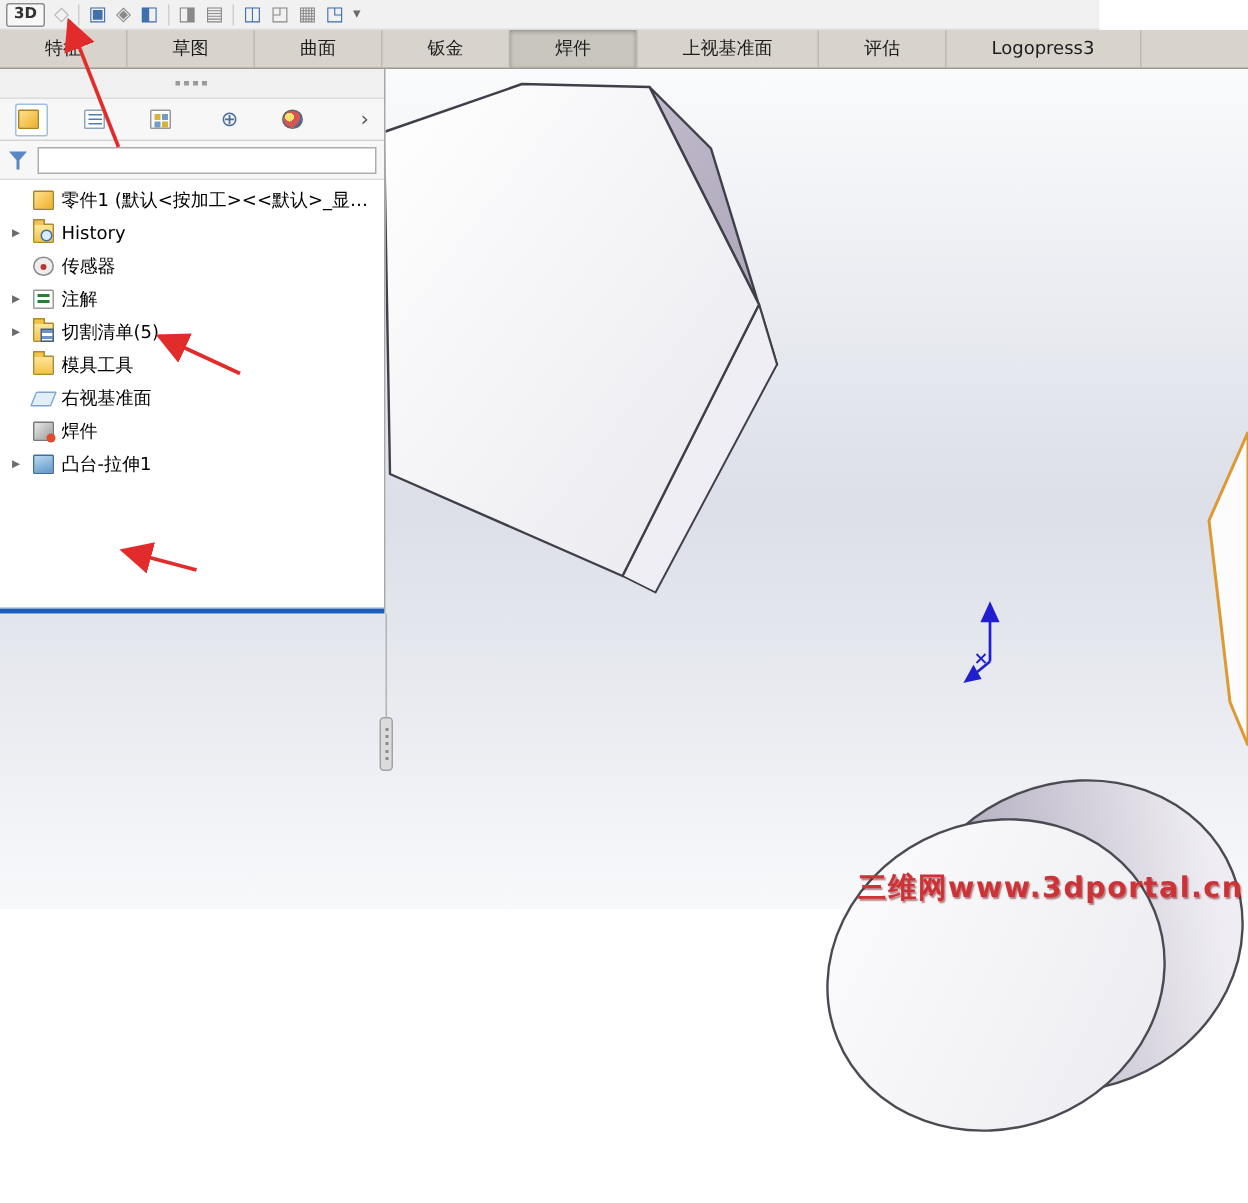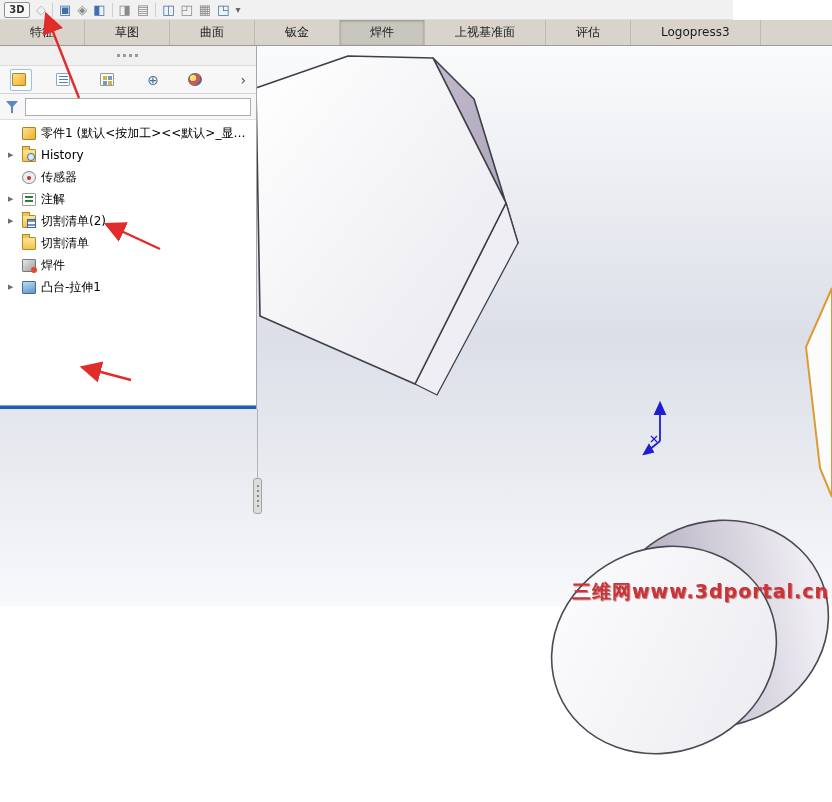--- a/index.html
+++ b/index.html
@@ -229,26 +229,31 @@
           <span class="tlabel">传感器</span>
         </div>
         <div class="trow">
           <span class="arrow">▶</span>
           <i class="ti ti-note"></i>
           <span class="tlabel">注解</span>
         </div>
         <div class="trow">
           <span class="arrow">▶</span>
           <i class="ti ti-folder ti-cut"></i>
-          <span class="tlabel">切割清单(2)</span>
+          <span class="tlabel">切割清单(5)</span>
         </div>
         <div class="trow">
           <span class="arrow"></span>
           <i class="ti ti-folder"></i>
-          <span class="tlabel">切割清单</span>
+          <span class="tlabel">模具工具</span>
+        </div>
+        <div class="trow">
+          <span class="arrow"></span>
+          <i class="ti ti-plane"></i>
+          <span class="tlabel">右视基准面</span>
         </div>
         <div class="trow">
           <span class="arrow"></span>
           <i class="ti ti-weld"></i>
           <span class="tlabel">焊件</span>
         </div>
         <div class="trow">
           <span class="arrow">▶</span>
           <i class="ti ti-ext"></i>
           <span class="tlabel">凸台-拉伸1</span>

